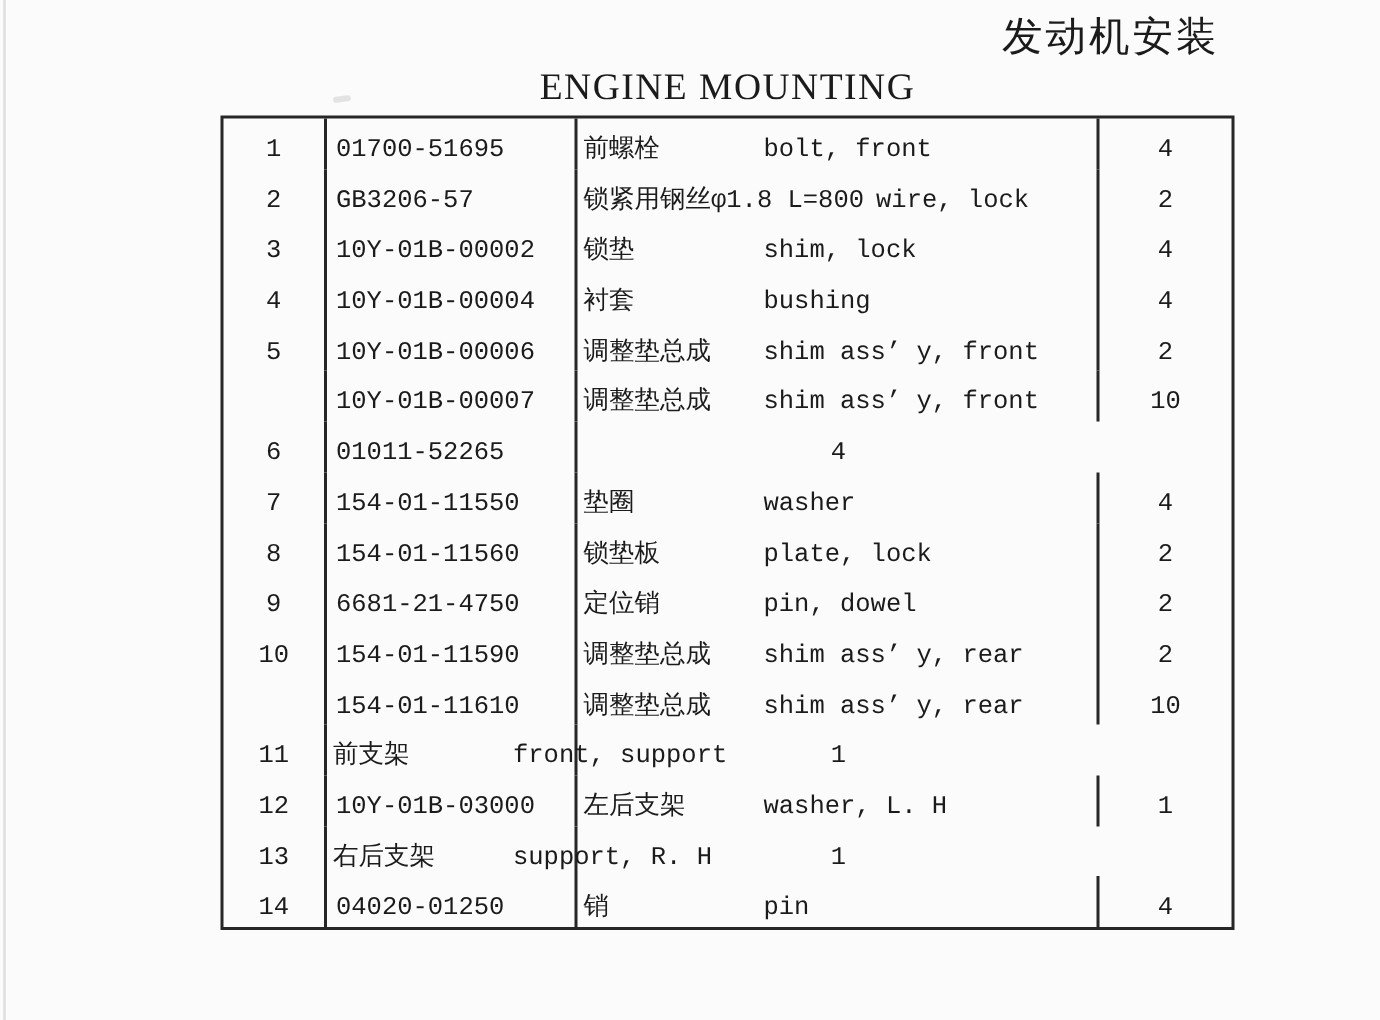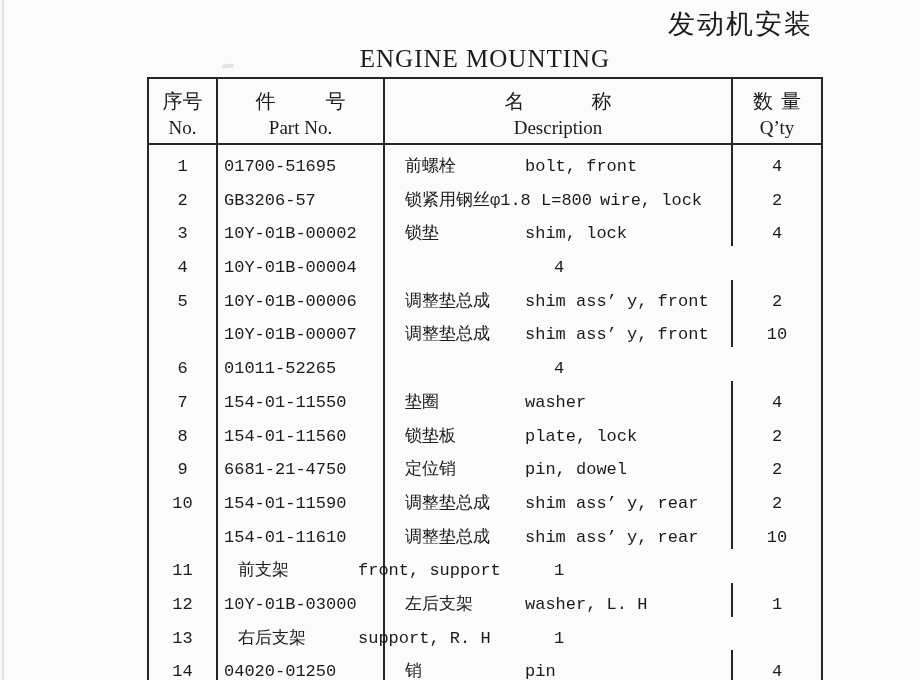--- a/index.html
+++ b/index.html
@@ -64,52 +64,34 @@
     padding-top: 13px;
     font-family: "Liberation Mono", "DejaVu Sans Mono", monospace;
     font-size: 17px;
     line-height: 17px;
     white-space: nowrap;
   }
   .td:last-child { border-right: none; }
   .c-no  { text-align: center; }
   .c-qty { text-align: center; }
   .c-part { padding-left: 6px; }
-  .c-desc { padding-left: 20px; }
+  .c-desc { padding-left: 4px; }
   .c-desc .cn { display: inline-block; min-width: 112px; }
   .c-desc .en { margin-left: 8px; }
 </style>
 </head>
 <body>
 
 <div class="scan-line"></div>
 <div class="speck"></div>
 
 <h1 class="title-cn">发动机安装</h1>
 <h2 class="title-en">ENGINE MOUNTING</h2>
 
 <div class="parts-table">
-  <div class="thead">
-    <div class="th">
-      <span class="l1">序号</span>
-      <span class="l2">No.</span>
-    </div>
-    <div class="th">
-      <span class="l1 ws-part">件 号</span>
-      <span class="l2">Part No.</span>
-    </div>
-    <div class="th">
-      <span class="l1 ws-desc">名 称</span>
-      <span class="l2">Description</span>
-    </div>
-    <div class="th">
-      <span class="l1 ws-qty">数 量</span>
-      <span class="l2">Q’ty</span>
-    </div>
-  </div>
   <div class="tbody">
   <div class="tr">
     <div class="td c-no">1</div>
     <div class="td c-part">01700-51695</div>
     <div class="td c-desc"><span class="cn">前螺栓</span><span class="en">bolt, front</span></div>
     <div class="td c-qty">4</div>
   </div>
 
   <div class="tr">
     <div class="td c-no">2</div>
@@ -121,20 +103,21 @@
   <div class="tr">
     <div class="td c-no">3</div>
     <div class="td c-part">10Y-01B-00002</div>
     <div class="td c-desc"><span class="cn">锁垫</span><span class="en">shim, lock</span></div>
     <div class="td c-qty">4</div>
   </div>
 
   <div class="tr">
     <div class="td c-no">4</div>
     <div class="td c-part">10Y-01B-00004</div>
+    <div class="td c-desc"><span class="cn">衬套</span><span class="en">bushing</span></div>
     <div class="td c-qty">4</div>
   </div>
 
   <div class="tr">
     <div class="td c-no">5</div>
     <div class="td c-part">10Y-01B-00006</div>
     <div class="td c-desc"><span class="cn">调整垫总成</span><span class="en">shim ass’ y, front</span></div>
     <div class="td c-qty">2</div>
   </div>
 

